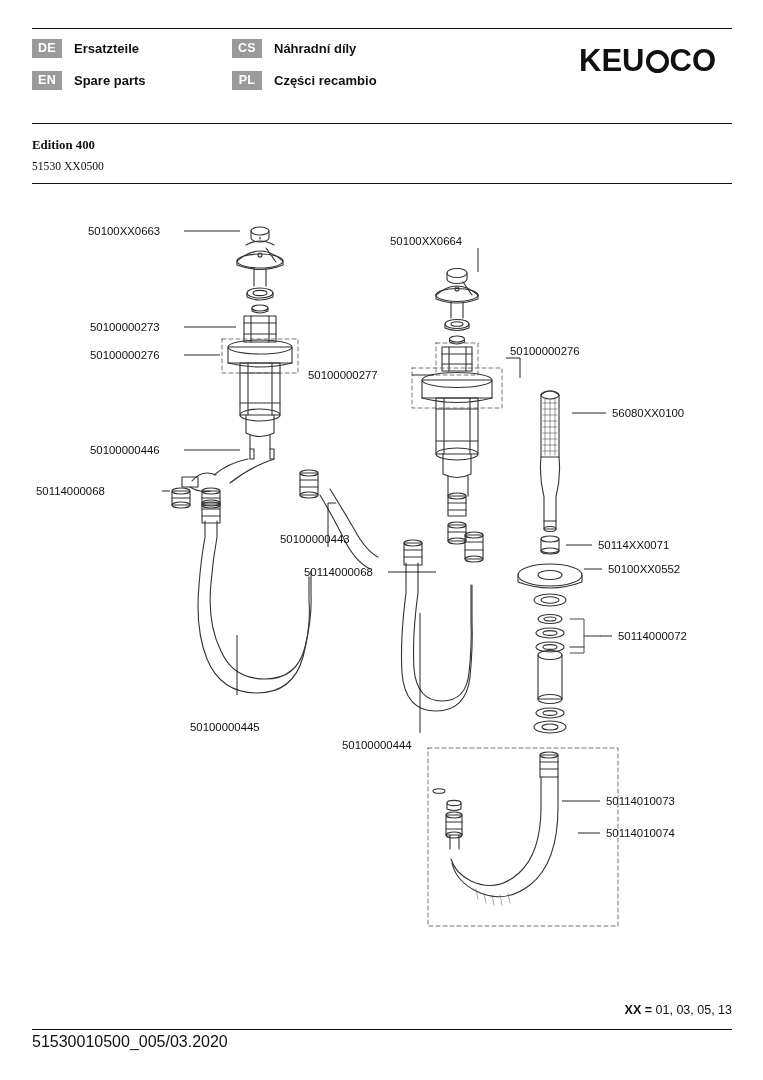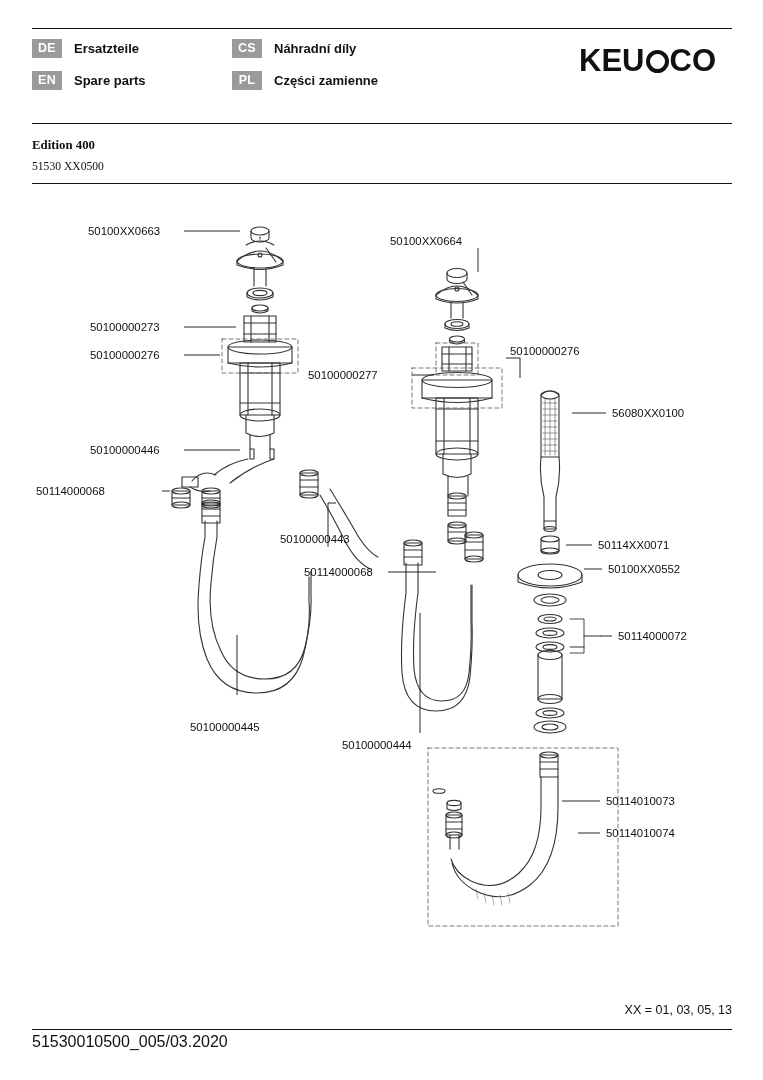--- a/index.html
+++ b/index.html
@@ -108,21 +108,21 @@
   }
   .drawing svg { display: block; }
   
   .xx-note {
     position: absolute;
     right: 0;
     top: 975px;
     font-size: 12.5px;
     color: #111;
   }
-  .xx-note b { font-weight: normal; text-align: right; }
+  .xx-note b { font-weight: bold; text-align: right; }
   .footer-rule {
     position: absolute;
     left: 0; top: 1001px;
     width: 700px;
     border-bottom: 1.2px solid #111;
   }
   .doc-id {
     position: absolute;
     left: 0; top: 1005px;
     font-size: 16px;
@@ -154,21 +154,21 @@
       </div>
 
 
       <div class="lang-col col3">
         <div class="lang-row">
           <span class="lang-tag">CS</span>
           <span class="lang-name">Náhradní díly</span>
         </div>
         <div class="lang-row">
           <span class="lang-tag">PL</span>
-          <span class="lang-name">Części zamienne</span>
+          <span class="lang-name">Części recambio</span>
         </div>
       </div>
 
     </div>
 
     <div class="brand">
       <span>KEU</span><span class="o-ring"></span><span>CO</span>
     </div>
   </div>
 

